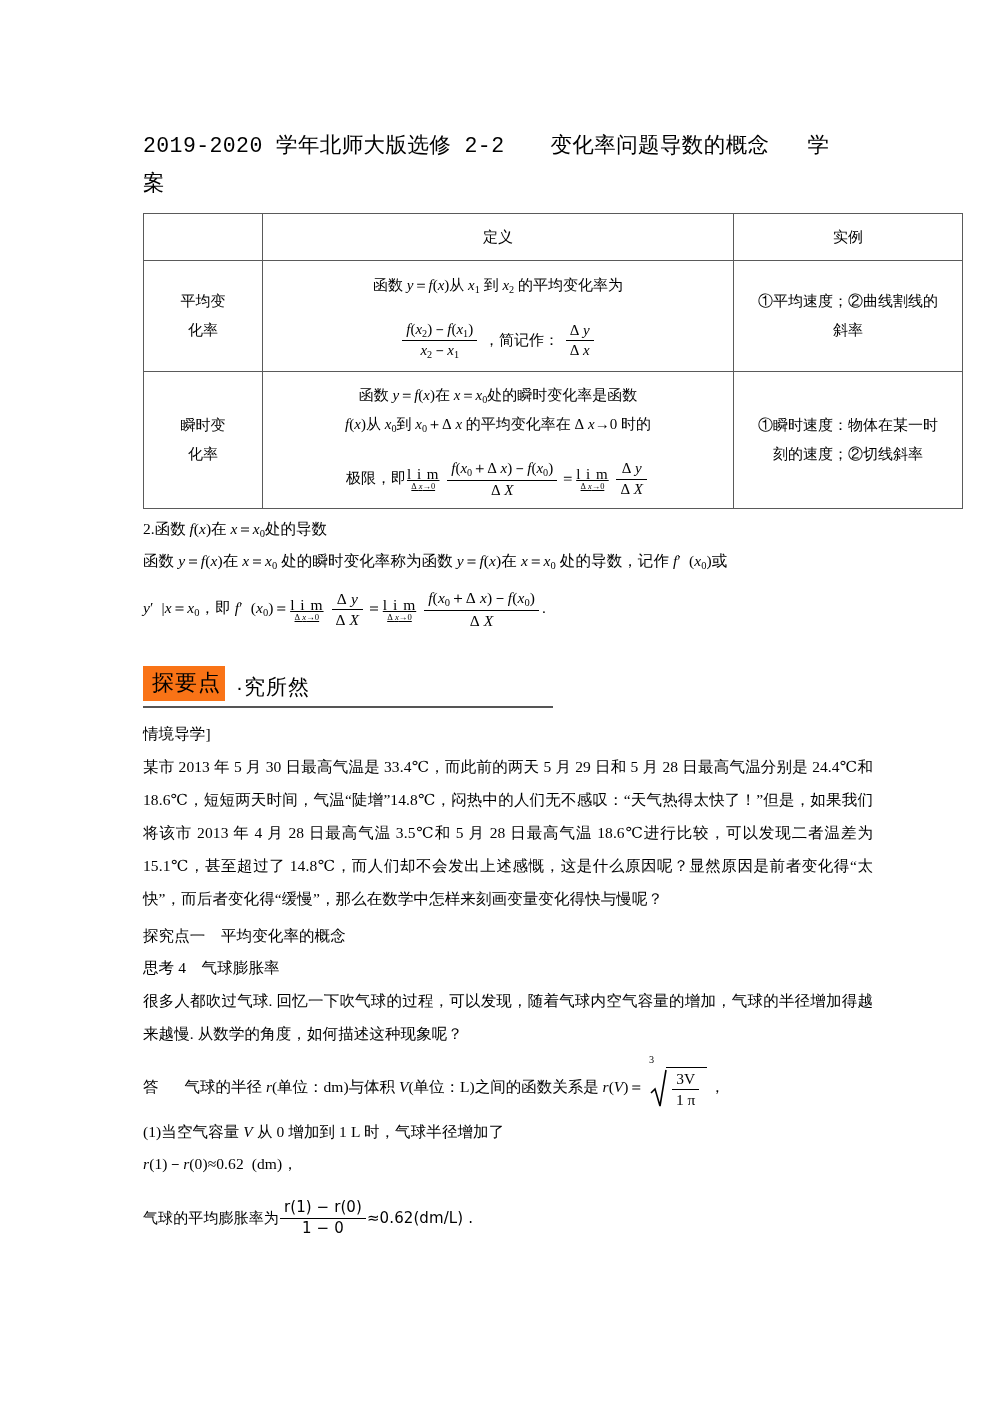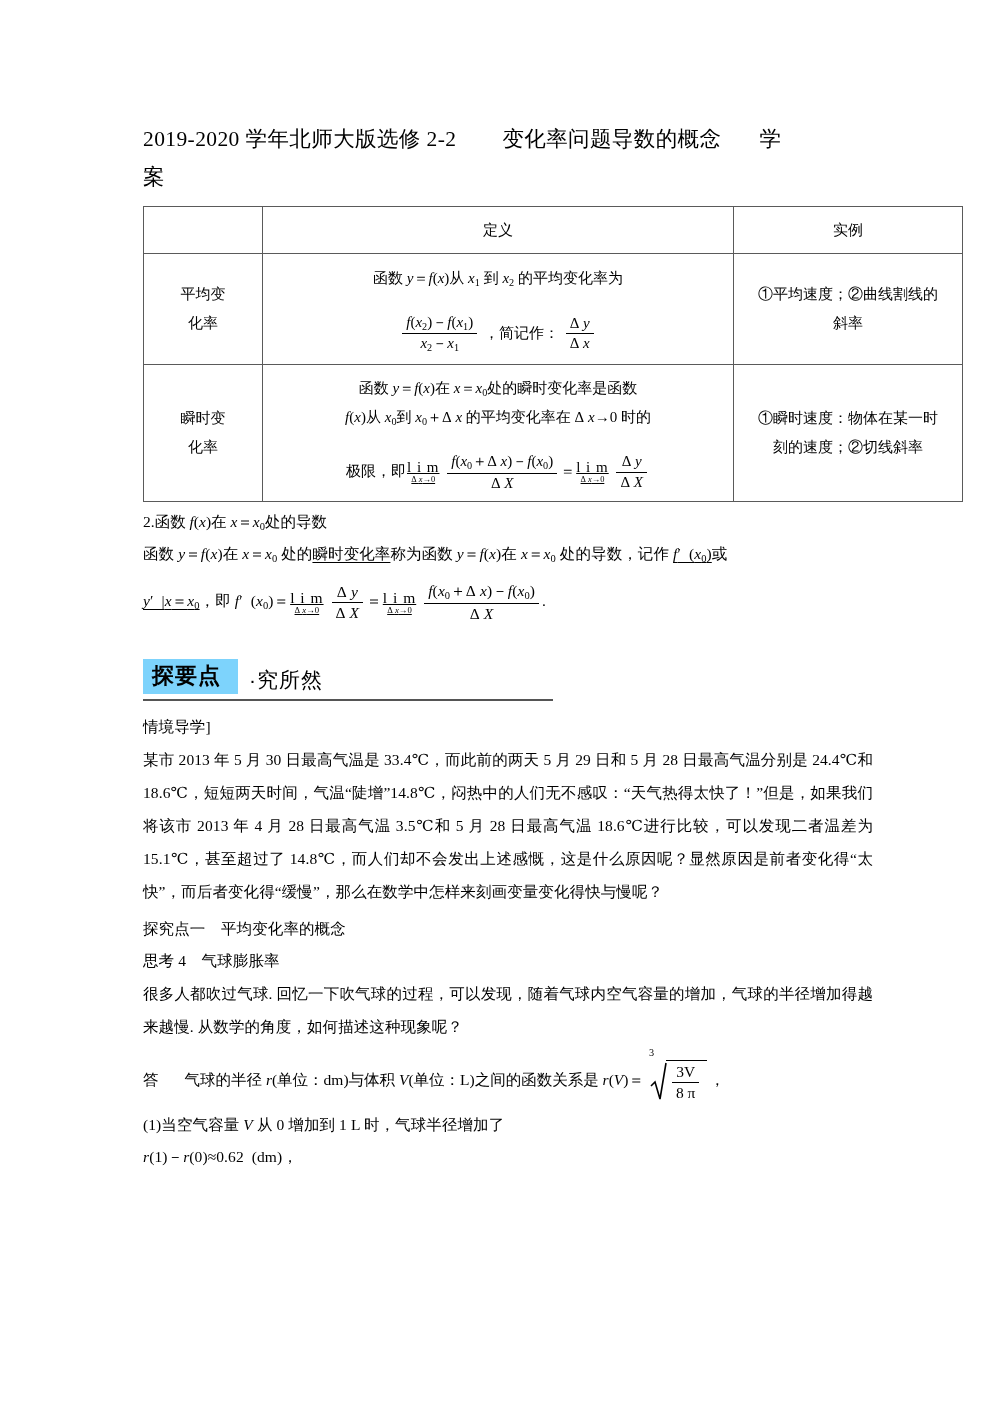--- a/index.html
+++ b/index.html
@@ -27,42 +27,42 @@
     left: 143px;
     top: 112px;
     width: 730px;
   }
 
   
   .doc-title {
     font-size: 21.5px;
     line-height: 1.75;
     letter-spacing: 0.4px;
-    margin: 9px 0 10px 0;
+    margin: 16px 0 10px 0;
     font-weight: normal;
-    font-family: Liberation Serif, serif;
+    font-family: Liberation Mono, monospace;
   }
   .doc-title .gap-lg { display: inline-block; width: 46px; }
   .doc-title .gap-md { display: inline-block; width: 38px; }
 
   
   .para {
     font-size: 15.5px;
     line-height: 2.12;
     margin: 0;
     text-align: justify;
     letter-spacing: 0.1px;
   }
   .para-tight { line-height: 1.95; }
   .sec-label { font-size: 15.5px; line-height: 2.0; margin: 4px 0 2px 0; }
 
   
   i.v { font-family: "Liberation Serif", "DejaVu Serif", serif; font-style: italic; }
   .sub { font-size: 0.68em; vertical-align: -0.28em; }
-  .u { text-decoration: underline; text-underline-offset: 3px; }
+  .u { text-underline-offset: 3px; }
   .sp3 { display: inline-block; width: 26px; }
 
   
   table.kb {
     border-collapse: collapse;
     width: 722px;
     margin: 6px 0 2px 0;
     table-layout: fixed;
   }
   table.kb td {
@@ -136,24 +136,24 @@
     margin: 36px 0 10px 0;
     width: 410px;
     position: relative;
   }
   .band-row {
     display: flex;
     align-items: flex-end;
     padding-bottom: 5px;
   }
   .band-chip {
-    background: #7dd3fc;
+    background: #f97316;
     font-size: 22px;
-    font-weight: bold;
-    padding: 3px 17px 4px 9px;
+    font-weight: normal;
+    padding: 3px 4px 4px 9px;
     letter-spacing: 1px;
     font-family: "Liberation Sans", "DejaVu Sans", sans-serif;
     line-height: 1.25;
   }
   .band-tail {
     font-size: 21px;
     font-weight: normal;
     padding-left: 11px;
     letter-spacing: 1px;
     font-family: "Liberation Sans", "DejaVu Sans", sans-serif;
@@ -270,22 +270,25 @@
 
   <div class="para" style="margin-top:4px;">探究点一　平均变化率的概念</div>
 
   <div class="para">思考 4　气球膨胀率</div>
 
   <div class="para">很多人都吹过气球. 回忆一下吹气球的过程，可以发现，随着气球内空气容量的增加，气球的半径增加得越来越慢. 从数学的角度，如何描述这种现象呢？</div>
 
   <div class="ans-line">
     <span>答</span><span class="sp3"></span>气球的半径&nbsp;<i class="v">r</i>(单位：dm)与体积&nbsp;<i class="v">V</i>(单位：L)之间的函数关系是&nbsp;<i class="v">r</i>(<i class="v">V</i>)＝<span class="radical"><span class="idx">3</span><span class="sign"><svg width="17" height="40" viewBox="0 0 17 40">
               <path d="M1 25 L5 21 L10 38 L16 2" stroke="#000" stroke-width="1.6" fill="none" stroke-linejoin="miter"></path>
-            </svg></span><span class="rad-body"><span class="frac"><span class="num">3V</span><span class="den">8 π</span></span></span></span><span>，</span>
+            </svg></span><span class="rad-body"><span class="frac"><span class="num">3V</span><span class="den">1 π</span></span></span></span><span>，</span>
   </div>
 
   <div class="para" style="margin-top:6px;">(1)当空气容量&nbsp;<i class="v">V</i>&nbsp;从 0 增加到 1 L 时，气球半径增加了</div>
 
   <div class="para"><i class="v">r</i>(1)－<i class="v">r</i>(0)≈0.62&nbsp;&nbsp;(dm)，</div>
 
+  <div class="para sans" style="margin-top:18px;font-size:15px;">
+    <span>气球的平均膨胀率为</span><span class="frac" style="margin:0 1px;"><span class="num">r(1) − r(0)</span><span class="den">1 − 0</span></span><span>≈0.62(dm/L) .</span>
+  </div>
 
 </div>
 </div>
 
 </body></html>

